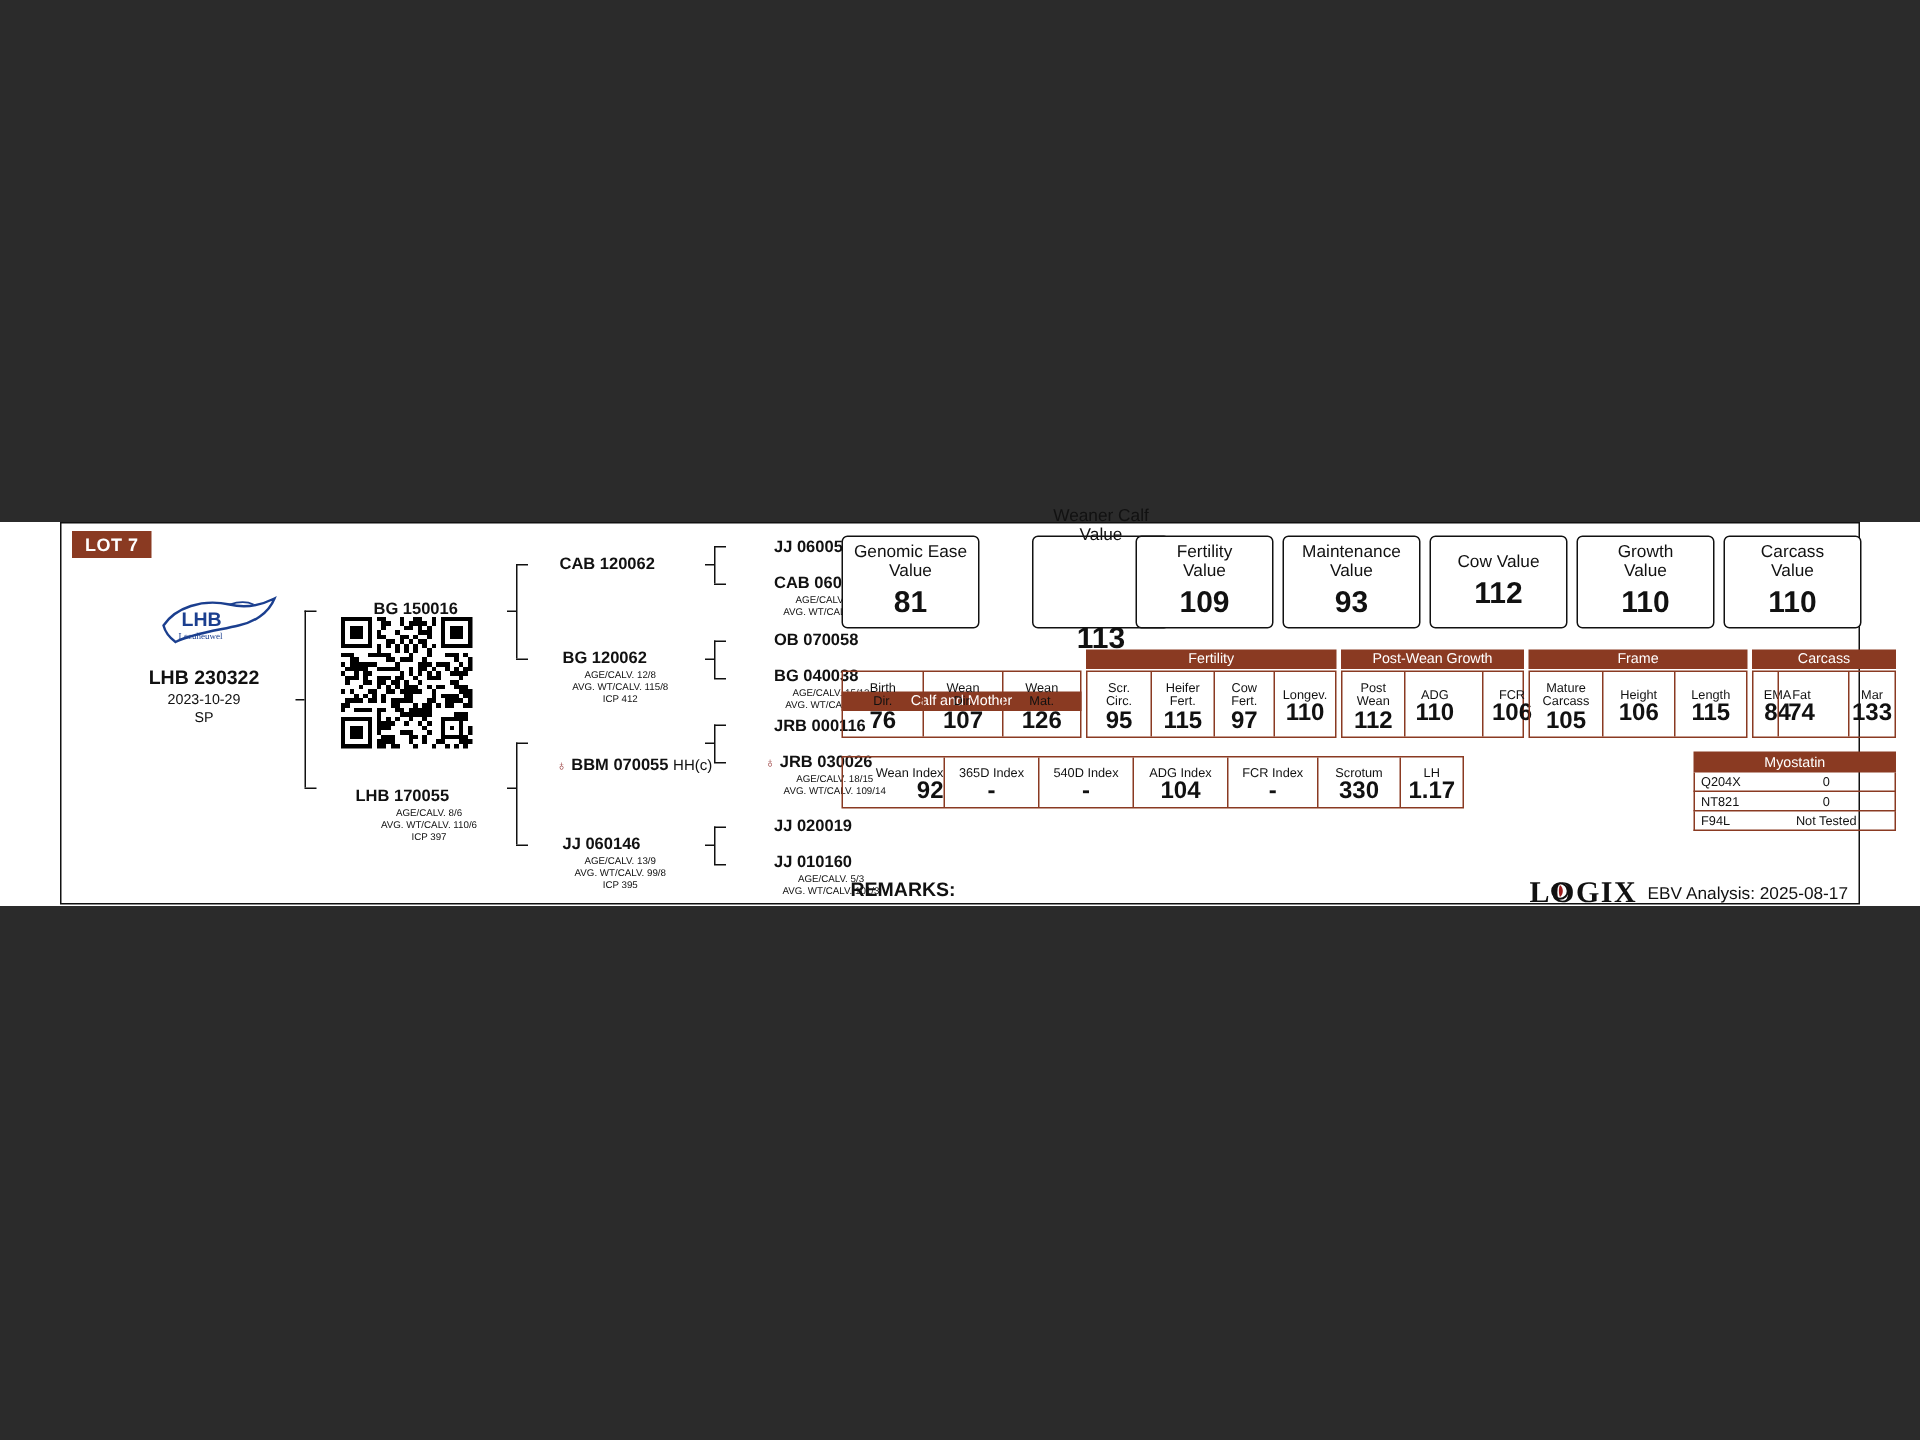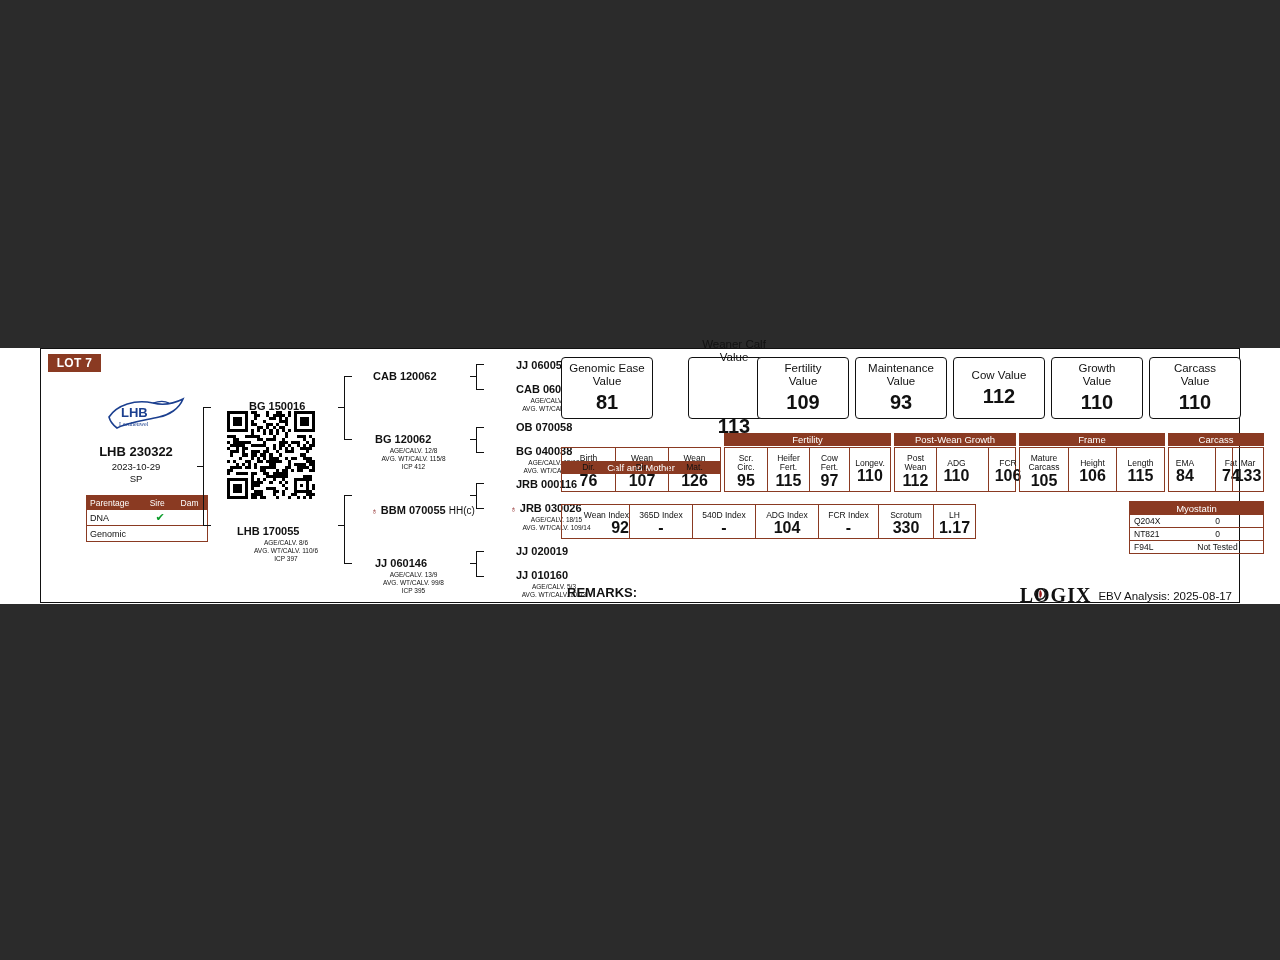--- a/index.html
+++ b/index.html
@@ -135,37 +135,20 @@
       <text x="16" y="31" font-family="Liberation Serif, serif" font-size="6" fill="#1b3f8f">Leeuheuwel</text>
     </svg>
   </div>
 
   <div class="animal-id">LHB 230322</div>
   <div class="animal-dob">
     <div>2023-10-29</div>
     <div>SP</div>
   </div>
 
-  <div class="parentage">
-    <div class="phead">
-      <span class="c1">Parentage</span>
-      <span class="c2">Sire</span>
-      <span class="c3">Dam</span>
-    </div>
-    <div class="prow">
-      <span class="c1">DNA</span>
-      <span class="c2">✔</span>
-      <span class="c3"></span>
-    </div>
-    <div class="prow">
-      <span class="c1">Genomic</span>
-      <span class="c2"></span>
-      <span class="c3"></span>
-    </div>
-  </div>
 
   <div class="qr">
     <svg id="qrsvg" width="88" height="88" viewBox="0 0 29 29" shape-rendering="crispEdges" xmlns="http://www.w3.org/2000/svg">
         <rect width="29" height="29" fill="#fff"></rect>
         <rect x="0" y="0" width="1" height="1" fill="#000"></rect>
         <rect x="1" y="0" width="1" height="1" fill="#000"></rect>
         <rect x="2" y="0" width="1" height="1" fill="#000"></rect>
         <rect x="3" y="0" width="1" height="1" fill="#000"></rect>
         <rect x="4" y="0" width="1" height="1" fill="#000"></rect>
         <rect x="5" y="0" width="1" height="1" fill="#000"></rect>
@@ -803,21 +786,21 @@
       <div>Length</div>
       <div class="tv">115</div>
     </div>
   </div>
 
   <div class="tbl" style="left:1127px;top:98px;width:96px;height:45px;">
     <div class="tcell first" style="left:0;top:0;width:32px;height:43px;">
       <div>EMA</div>
       <div class="tv">84</div>
     </div>
-    <div class="tcell" style="left:46px;top:0;width:31px;height:43px;align-items:center;">
+    <div class="tcell" style="left:16px;top:0;width:31px;height:43px;align-items:center;">
       <div>Fat</div>
       <div class="tv">74</div>
     </div>
     <div class="tcell" style="left:63px;top:0;width:31px;height:43px;">
       <div>Mar</div>
       <div class="tv">133</div>
     </div>
   </div>
 
   <div class="tbl" style="left:520px;top:155px;width:415px;height:35px;">

